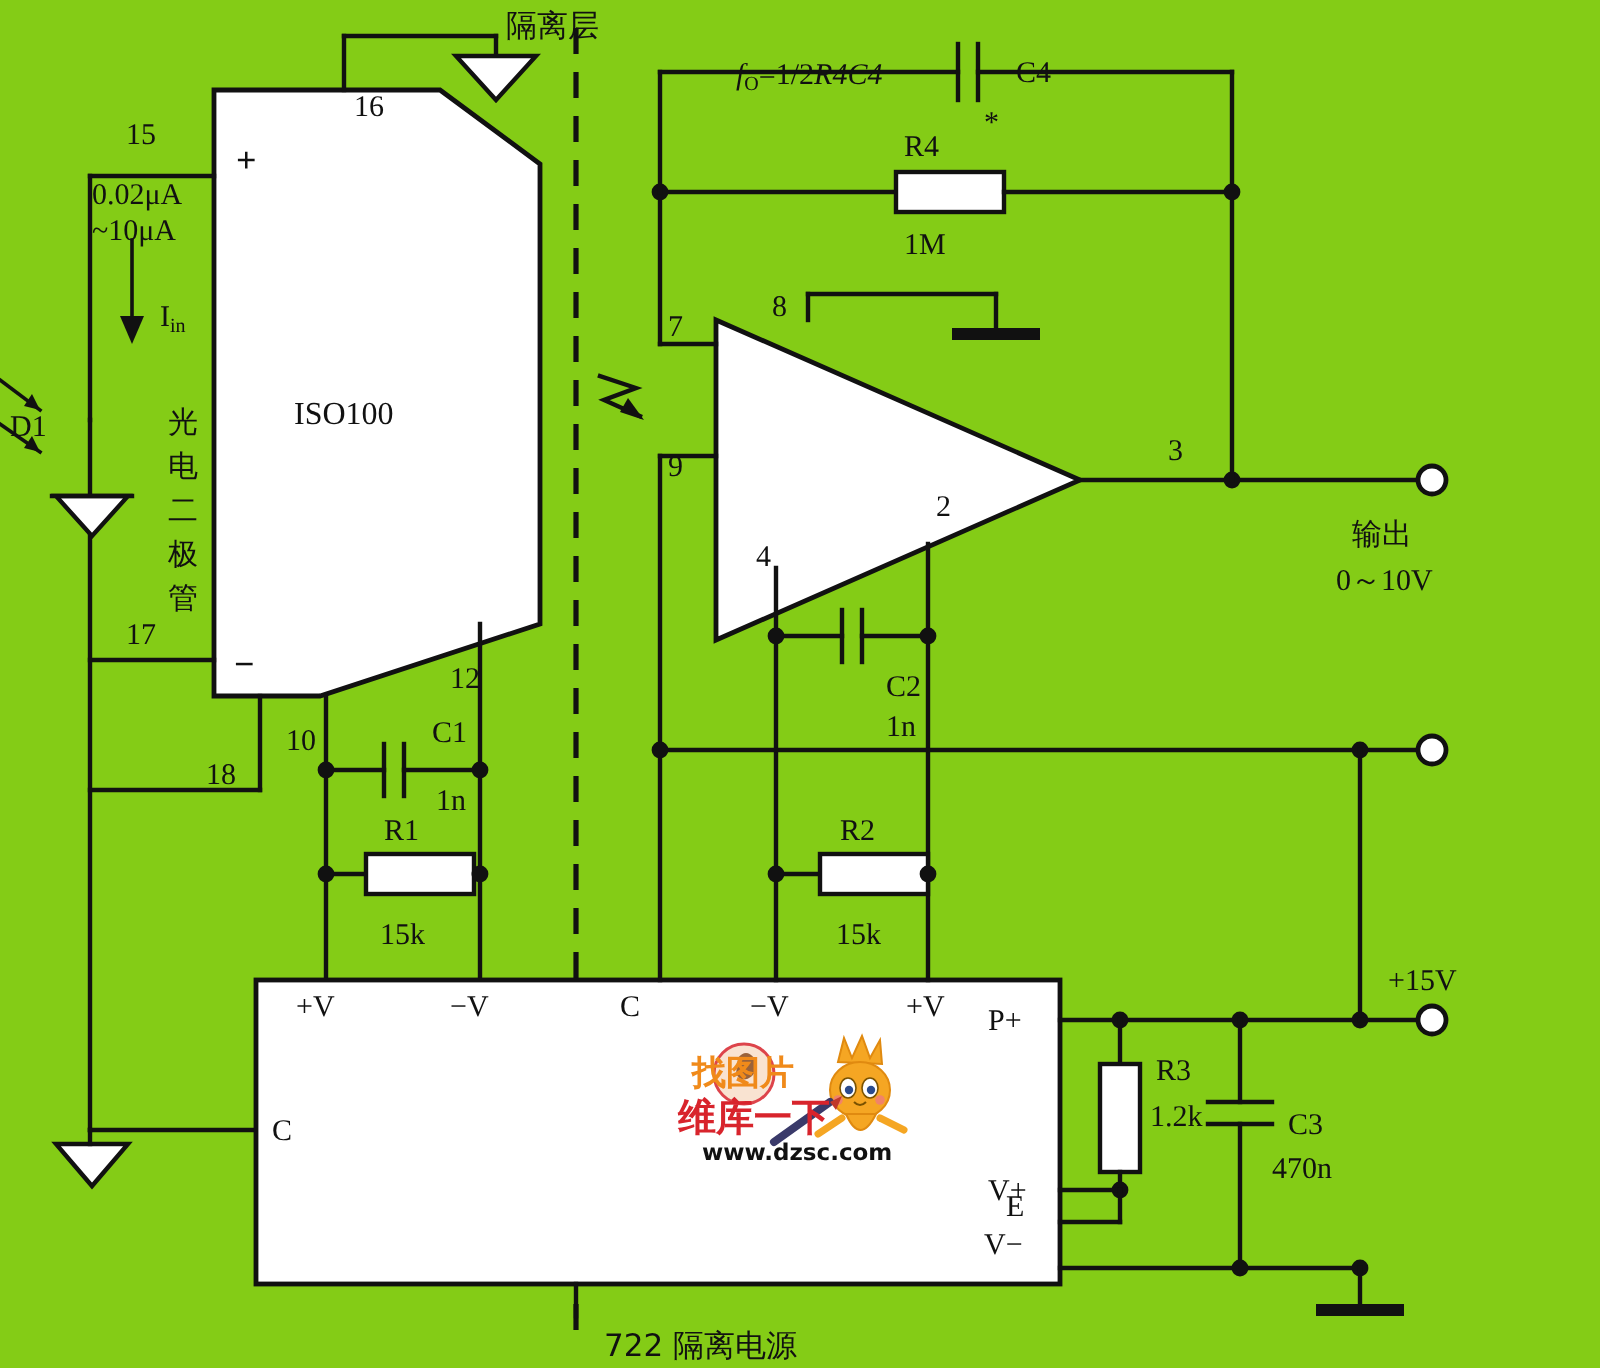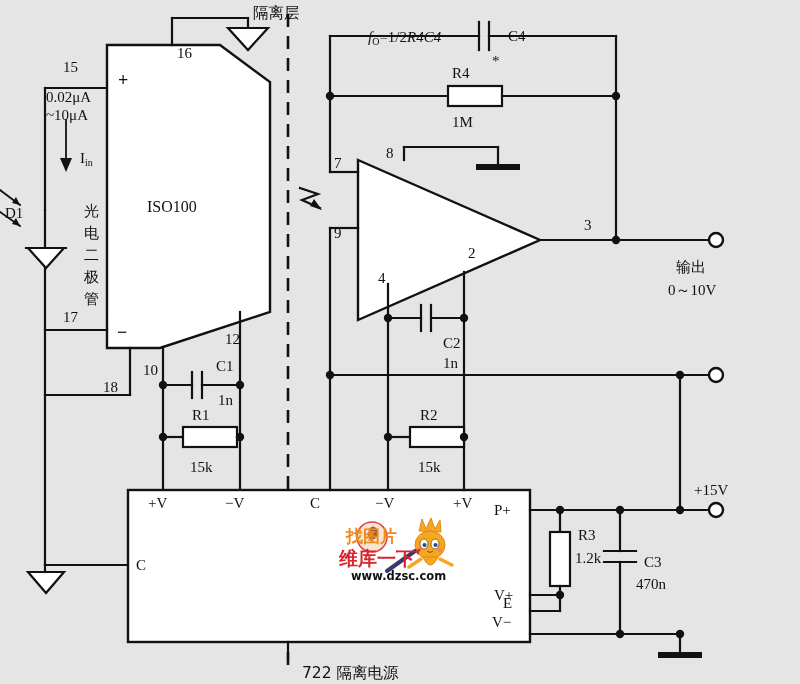--- a/index.html
+++ b/index.html
@@ -11,21 +11,21 @@
     width: 800px;
     height: 684px;
     font-family: "Liberation Serif", "DejaVu Serif", serif;
     overflow: hidden;
     position: relative;
   }
   #diagram-root {
     position: relative;
     width: 800px;
     height: 684px;
-    background: #e5e5e5;
+    background: #84cc16;
   }
   svg#schematic {
     position: absolute;
     top: 0; left: 0;
     width: 800px;
     height: 684px;
   }
   .wire {
     stroke: #111111;
     stroke-width: 2.2;

